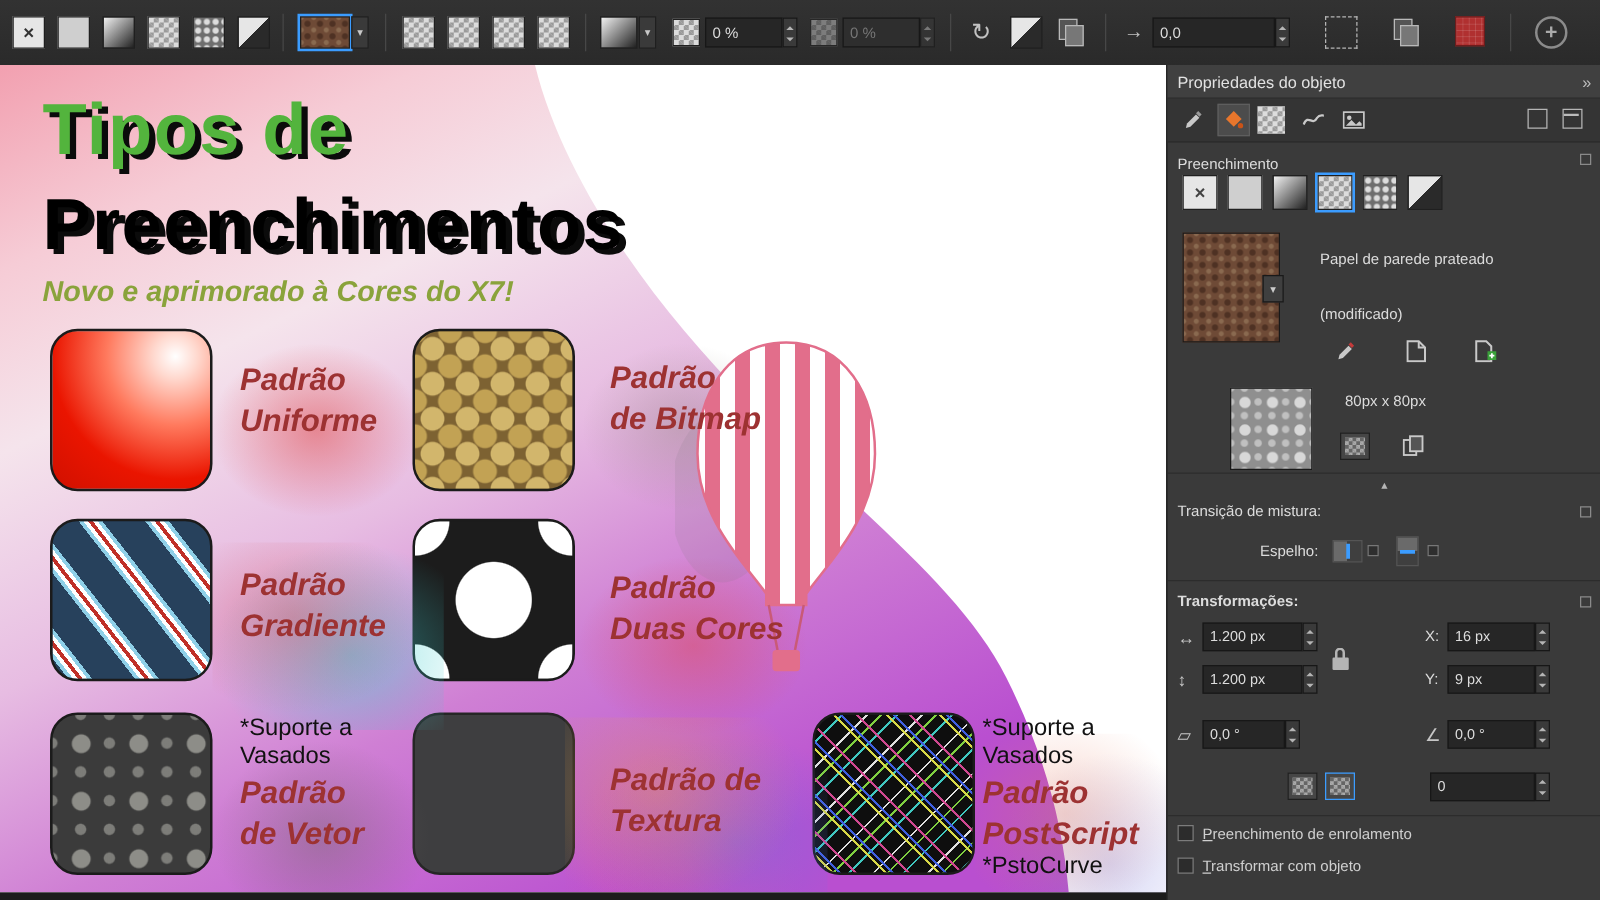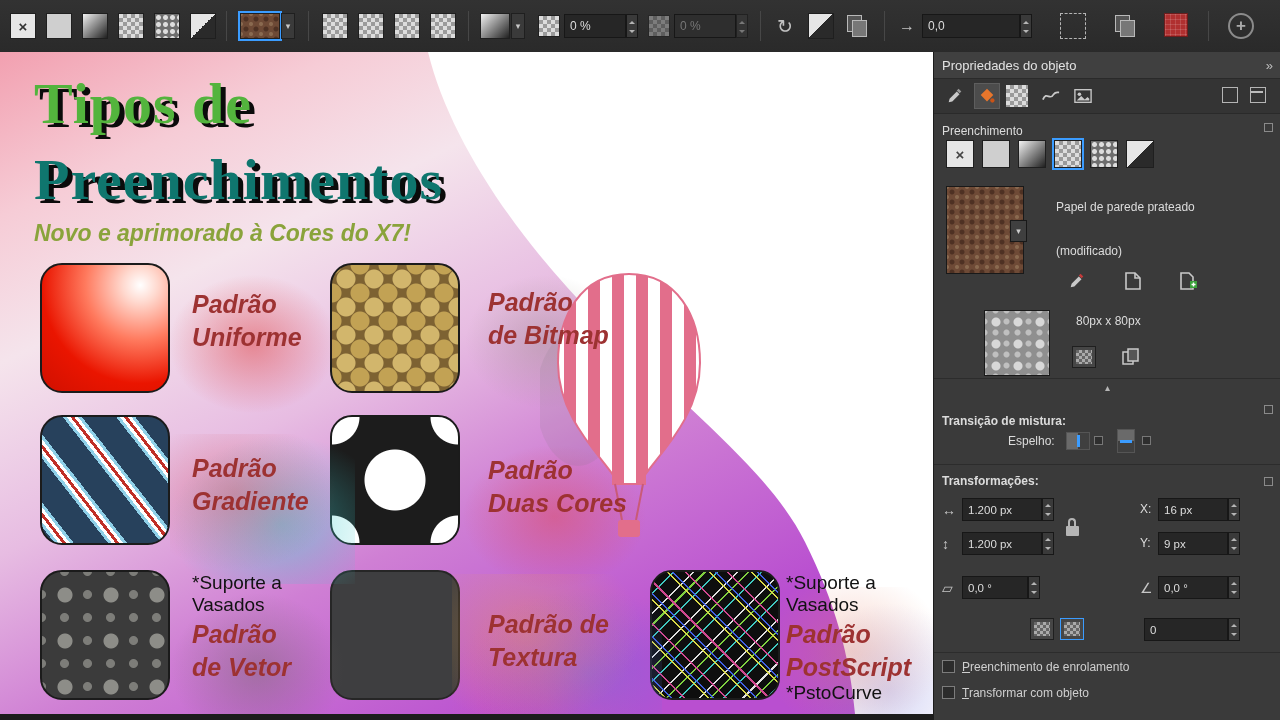--- a/index.html
+++ b/index.html
@@ -48,21 +48,21 @@
       linear-gradient(#fff2 1px,transparent 1px),linear-gradient(90deg,#fff2 1px,transparent 1px);
       background-size:5px 5px;}
   .plusc{border-radius:50%;border:2px solid #8b8b8b;background:none;color:#aaa;font-size:17px;font-weight:bold;}
 
   
   .canvas{position:absolute;left:0;top:52px;width:933px;height:662px;background:#ffffff;overflow:hidden;}
   .canvas-edge{position:absolute;left:0;top:714px;width:933px;height:6px;background:#1c1c1c;}
   .pinkshape{position:absolute;left:0;top:0;}
   .title{position:absolute;left:34px;top:14px;font-weight:bold;font-size:58px;line-height:76px;
          text-shadow:5px 4px 0 #0b0b0b;letter-spacing:1px;}
-  .title .t1{display:block;font-family:Liberation Serif, serif;}
+  .title .t1{display:block;}
   .subtitle{position:absolute;left:34px;top:168px;font-style:italic;font-weight:bold;font-size:23px;}
   .sw{position:absolute;width:130px;height:130px;border-radius:22px;border:2px solid #1b1b1b;box-sizing:border-box;}
   .sw.uniform{background:radial-gradient(circle at 78% 16%,#ffffff 0%,#ffd9cf 12%,#ff7a5e 38%,#ea1500 68%,#d01000 100%);}
   .sw.gold{background-color:#7d6232;background-image:
       radial-gradient(circle,#d2b66c 0 9px,rgba(0,0,0,0) 10px),
       radial-gradient(circle,#c2a254 0 9px,rgba(0,0,0,0) 10px);
       background-size:28px 28px;background-position:0 0,14px 14px;}
   .sw.stripes{background-color:#27415c;background-image:repeating-linear-gradient(52deg,
       rgba(0,0,0,0) 0 10px,#8fd0e8 10px 13px,#ffffff 13px 16px,#c03028 16px 19px,
       #ffffff 19px 22px,#8fd0e8 22px 25px,rgba(0,0,0,0) 25px 42px);}
@@ -227,21 +227,21 @@
           <stop offset="0.55" stop-color="#e7bce2"></stop>
           <stop offset="0.75" stop-color="#cf7fd4"></stop>
           <stop offset="1" stop-color="#b94fd0"></stop>
         </linearGradient>
       </defs>
       <path d="M0,0 L428,0 C450,90 520,190 600,270 C690,360 770,420 805,490 C835,550 850,605 855,662 L0,662 Z" fill="url(#pg)"></path>
     </svg>
 
     <div class="title">
       <span class="t1" style="color:#53b43d">Tipos de</span>
-      <span class="t1" style="color:#0f766e">Preenchimentos</span>
+      <span class="t1" style="color:#000000">Preenchimentos</span>
     </div>
     <div class="subtitle" style="color:#8aa33b">Novo e aprimorado à Cores do X7!</div>
 
     <div class="glow" style="left:168px;top:222px;width:170px;height:140px;background:radial-gradient(ellipse at center,rgba(222,64,64,.5),rgba(222,64,64,0) 70%)"></div>
     <div class="glow" style="left:465px;top:222px;width:160px;height:135px;background:radial-gradient(ellipse at center,rgba(150,140,128,.38),rgba(150,140,128,0) 70%)"></div>
     <div class="glow" style="left:170px;top:382px;width:185px;height:150px;background:radial-gradient(ellipse at 35% 40%,rgba(210,70,70,.35),rgba(210,70,70,0) 60%),radial-gradient(ellipse at 60% 60%,rgba(60,205,205,.5),rgba(60,205,205,0) 70%)"></div>
     <div class="glow" style="left:462px;top:392px;width:185px;height:145px;background:radial-gradient(ellipse at center,rgba(222,70,80,.45),rgba(222,70,80,0) 70%)"></div>
     <div class="glow" style="left:170px;top:540px;width:175px;height:155px;background:radial-gradient(ellipse at center,rgba(110,102,98,.42),rgba(110,102,98,0) 70%)"></div>
     <div class="glow" style="left:452px;top:522px;width:210px;height:165px;background:radial-gradient(ellipse at 35% 35%,rgba(240,160,60,.35),rgba(240,160,60,0) 60%),radial-gradient(ellipse at 65% 60%,rgba(90,120,230,.35),rgba(90,120,230,0) 60%),radial-gradient(ellipse at 45% 75%,rgba(230,90,160,.35),rgba(230,90,160,0) 60%)"></div>
     <div class="glow" style="left:780px;top:535px;width:180px;height:160px;background:radial-gradient(ellipse at 40% 40%,rgba(230,120,90,.3),rgba(230,120,90,0) 60%),radial-gradient(ellipse at 60% 65%,rgba(120,120,220,.3),rgba(120,120,220,0) 60%)"></div>
@@ -393,21 +393,21 @@
     <span class="pico" style="left:186px;top:294px">
       <svg width="18" height="18" viewBox="0 0 18 18">
         <rect x="1" y="4" width="10" height="12" fill="none" stroke="#c9c9c9" stroke-width="1.5"></rect>
         <rect x="6" y="1" width="10" height="12" fill="#555" stroke="#c9c9c9" stroke-width="1.5"></rect>
       </svg>
     </span>
 
     <div class="hr" style="top:326px"></div>
     <span class="collapse">▴</span>
 
-    <span class="p-row-label" style="top:362px;font-weight:bold">Transição de mistura:</span>
+    <span class="p-row-label" style="top:350px;font-weight:normal">Transição de mistura:</span>
     <span class="sec-sq" style="top:353px"></span>
 
     <span class="p-row-label" style="left:74px;top:382px">Espelho:</span>
     <span class="mirbtn" style="left:132px;top:380px"></span>
     <span class="minibox" style="left:160px;top:384px"></span>
     <span class="mirbtn" style="left:180px;top:380px;transform:rotate(90deg)"></span>
     <span class="minibox" style="left:208px;top:384px"></span>
 
     <div class="hr" style="top:412px"></div>
     <span class="p-row-label" style="top:422px;font-weight:bold">Transformações:</span>

